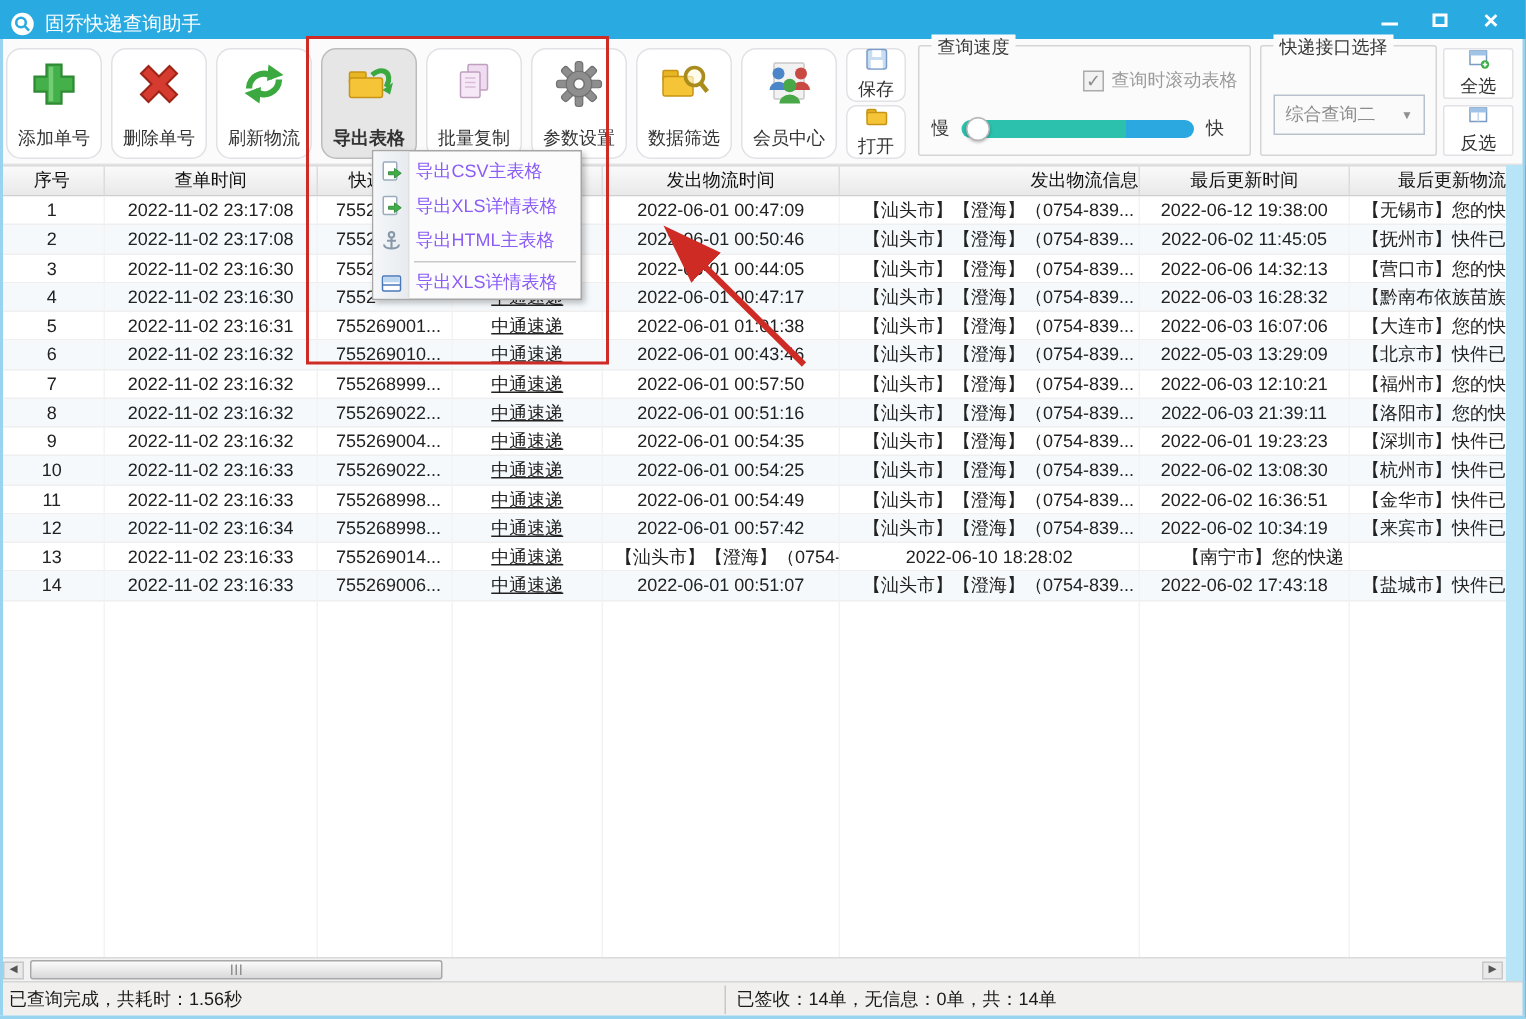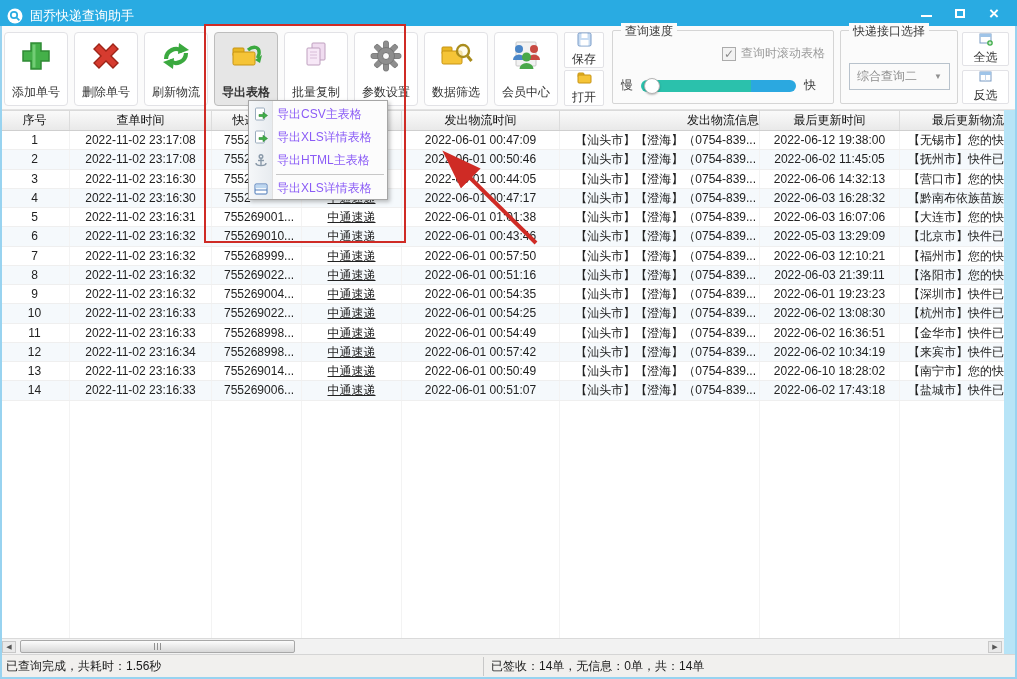--- a/index.html
+++ b/index.html
@@ -13,26 +13,26 @@
   .titlebar .title{margin-left:7px;font-size:13px;}
   .win-controls{position:absolute;right:6px;top:0;height:26px;display:flex;}
   .win-btn{width:34px;height:26px;display:flex;align-items:center;justify-content:center;cursor:default;}
   .glyph-min{width:11px;height:0;border-bottom:2px solid #fff;margin-top:6px;}
   .glyph-max{width:10px;height:9px;border:2px solid #fff;}
   .glyph-close{font-size:17px;font-weight:bold;line-height:1;}
   
   .toolbar{position:absolute;left:0;top:26px;width:1017px;height:84px;background:#FBFBFB;
     border-bottom:1px solid #E3E3E3;}
   .tb-btn{position:absolute;top:6px;width:64px;height:74px;background:#FFFFFF;border:1px solid #E2E2E6;
-    border-radius:4px;display:flex;flex-direction:column;align-items:center;justify-content:space-between;
+    border-radius:10px;display:flex;flex-direction:column;align-items:center;justify-content:space-between;
     padding:5px 0 4px;cursor:default;}
   .tb-btn.active{background:#E6E6E6;border-color:#BDBDBD;font-weight:bold;}
   .tb-btn .lbl{font-size:12px;color:#333;white-space:nowrap;}
   .sm-btn{position:absolute;left:564px;width:40px;height:36px;background:#fff;border:1px solid #E2E2E6;
-    border-radius:2px;display:flex;flex-direction:column;align-items:center;justify-content:center;gap:1px;}
+    border-radius:7px;display:flex;flex-direction:column;align-items:center;justify-content:center;gap:1px;}
   .sm-btn .lbl{font-size:12px;color:#333;}
   .groupbox{position:absolute;top:4px;height:74px;border:1px solid #D5D5D5;border-radius:2px;}
   .groupbox .legend{position:absolute;top:-8px;left:8px;background:#FBFBFB;padding:0 4px;color:#3A3A3A;}
   .gb-speed{left:612px;width:222px;}
   .gb-iface{left:840px;width:118px;}
   .chkrow{position:absolute;right:8px;top:14px;display:flex;align-items:center;gap:5px;}
   .chkbox{width:14px;height:14px;border:1px solid #ABABAB;background:#F2F2F2;color:#8A8A8A;
     font-size:12px;line-height:12px;text-align:center;}
   .chklbl{color:#9B9B9B;}
   .sliderrow{position:absolute;left:8px;top:46px;display:flex;align-items:center;}
@@ -424,21 +424,20 @@
         <div class="cell c4 c-center">2022-06-01 00:57:42</div>
         <div class="cell c5 c-left">【汕头市】【澄海】（0754-839...</div>
         <div class="cell c6 c-center">2022-06-02 10:34:19</div>
         <div class="cell c7 c-left">【来宾市】快件已签收</div>
       </div>
       <div class="trow grid-cols odd">
         <div class="cell c0 c-center">13</div>
         <div class="cell c1 c-center">2022-11-02 23:16:33</div>
         <div class="cell c2 ">755269014...</div>
         <div class="cell c3 c-center c-link">中通速递</div>
-        <div class="cell c4 c-center">2022-06-01 00:50:49</div>
         <div class="cell c5 c-left">【汕头市】【澄海】（0754-839...</div>
         <div class="cell c6 c-center">2022-06-10 18:28:02</div>
         <div class="cell c7 c-left">【南宁市】您的快递</div>
       </div>
       <div class="trow grid-cols even">
         <div class="cell c0 c-center">14</div>
         <div class="cell c1 c-center">2022-11-02 23:16:33</div>
         <div class="cell c2 ">755269006...</div>
         <div class="cell c3 c-center c-link">中通速递</div>
         <div class="cell c4 c-center">2022-06-01 00:51:07</div>

